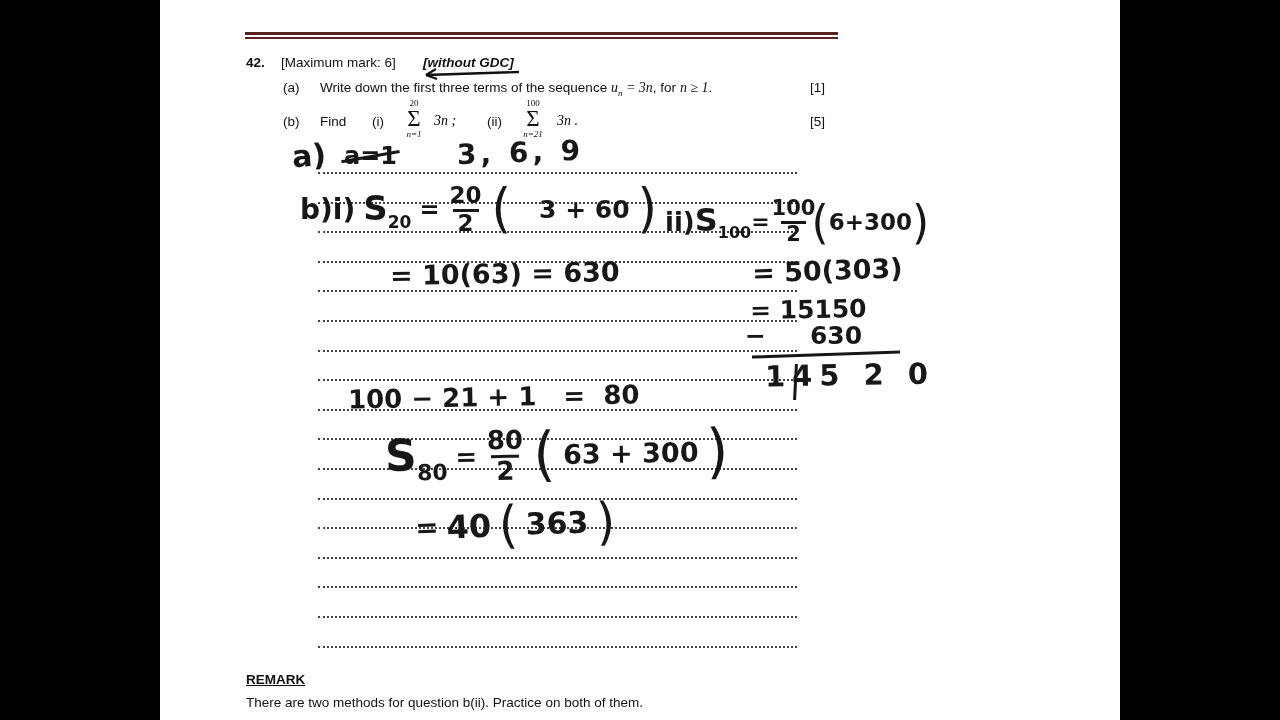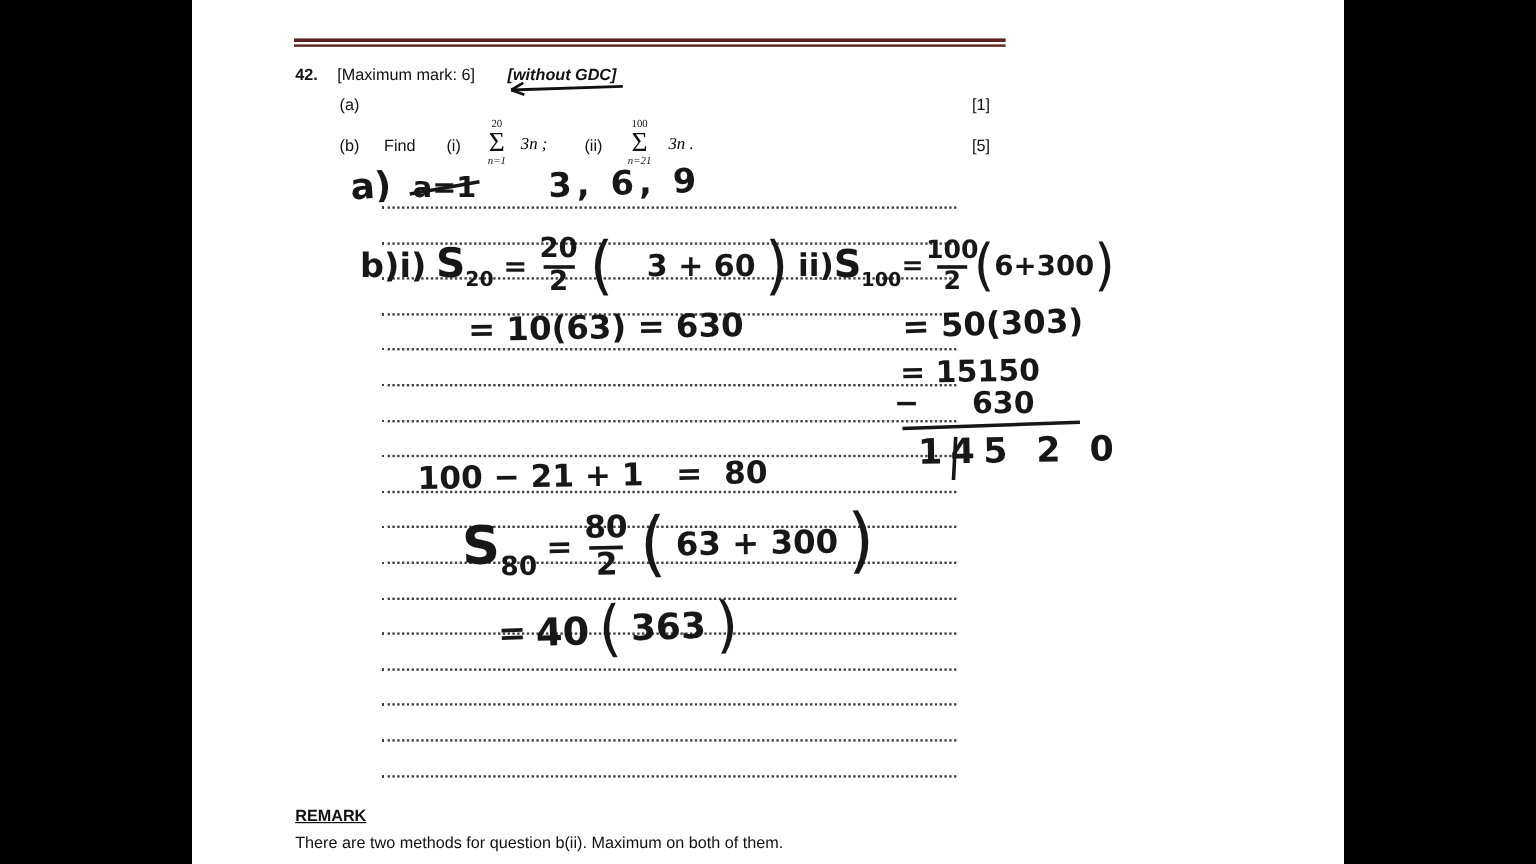--- a/index.html
+++ b/index.html
@@ -57,20 +57,25 @@
     <div class="abs print bold" style="left:86px; top:55px;">42.</div>
     <div class="abs print" style="left:121px; top:55px;">[Maximum mark: 6]</div>
     <div class="abs print gdc" style="left:263px; top:55px;">[without GDC]</div>
     <svg class="abs" style="left:256px; top:67px;" width="106" height="14">
       <path d="M103 5 L10 8" stroke="#111" stroke-width="2.4" fill="none"></path>
       <path d="M10 8 L20 2 M10 8 L21 12" stroke="#111" stroke-width="2.2" fill="none"></path>
     </svg>
 
     
     <div class="abs print" style="left:123px; top:80px;">(a)</div>
+    <div class="abs print" style="left:160px; top:80px;">
+      <span>Write down the first three terms of the sequence</span>
+      <span class="math"><span>u</span><sub>n</sub> <span>= 3n</span></span><span>, for</span>
+      <span class="math">n ≥ 1</span><span>.</span>
+    </div>
     <div class="abs print" style="left:650px; top:80px;">[1]</div>
 
     
     <div class="abs print" style="left:123px; top:114px;">(b)</div>
     <div class="abs print" style="left:160px; top:114px;">Find</div>
     <div class="abs print" style="left:212px; top:114px;">(i)</div>
     <div class="abs sigma" style="left:234px; top:99px;">
       <span class="stop">20</span>
       <span class="sglyph">Σ</span>
       <span class="sbot">n=1</span>
@@ -108,21 +113,21 @@
 
     
     <div class="abs hw" style="left:132px; top:138px; font-size:30px; transform:rotate(-4deg);">a)</div>
     <div class="abs strikewrap" style="left:184px; top:142px;">
       <span class="hw" style="font-size:24px;">a=1</span>
       <div class="strike-line"></div>
     </div>
     <div class="abs hw" style="left:297px; top:136px; font-size:28px; letter-spacing:4px; transform:rotate(-2deg);">3, 6, 9</div>
 
     
-    <div class="abs hw hw-row" style="left:140px; top:196px;">
+    <div class="abs hw hw-row" style="left:140px; top:184px;">
       <span style="font-size:28px;">b)i)</span>
       <span style="font-size:34px;"><span>S</span><span class="sub">20</span></span>
       <span style="font-size:24px;">=</span>
       <span class="frac" style="font-size:23px;">
         <span class="num">20</span>
         <span class="den">2</span>
       </span>
       <span class="bigparen" style="font-size:50px;">(</span>
       <span style="font-size:25px;margin-left:20px;">3 + 60</span>
       <span class="bigparen" style="font-size:50px;">)</span>
@@ -174,16 +179,16 @@
     <div class="abs hw hw-row" style="left:255px; top:503px; transform:rotate(-2deg);">
       <span style="font-size:28px;">=</span>
       <span style="font-size:32px;">40</span>
       <span class="bigparen" style="font-size:48px;">(</span>
       <span style="font-size:30px;">363</span>
       <span class="bigparen" style="font-size:48px;">)</span>
     </div>
 
     
     <div class="abs print remark-h" style="left:86px; top:672px;">REMARK</div>
-    <div class="abs print" style="left:86px; top:695px;">There are two methods for question b(ii). Maximum on both of them.</div>
+    <div class="abs print" style="left:86px; top:695px;">There are two methods for question b(ii). Practice on both of them.</div>
 
   </div>
 </div>
 
 </body></html>

